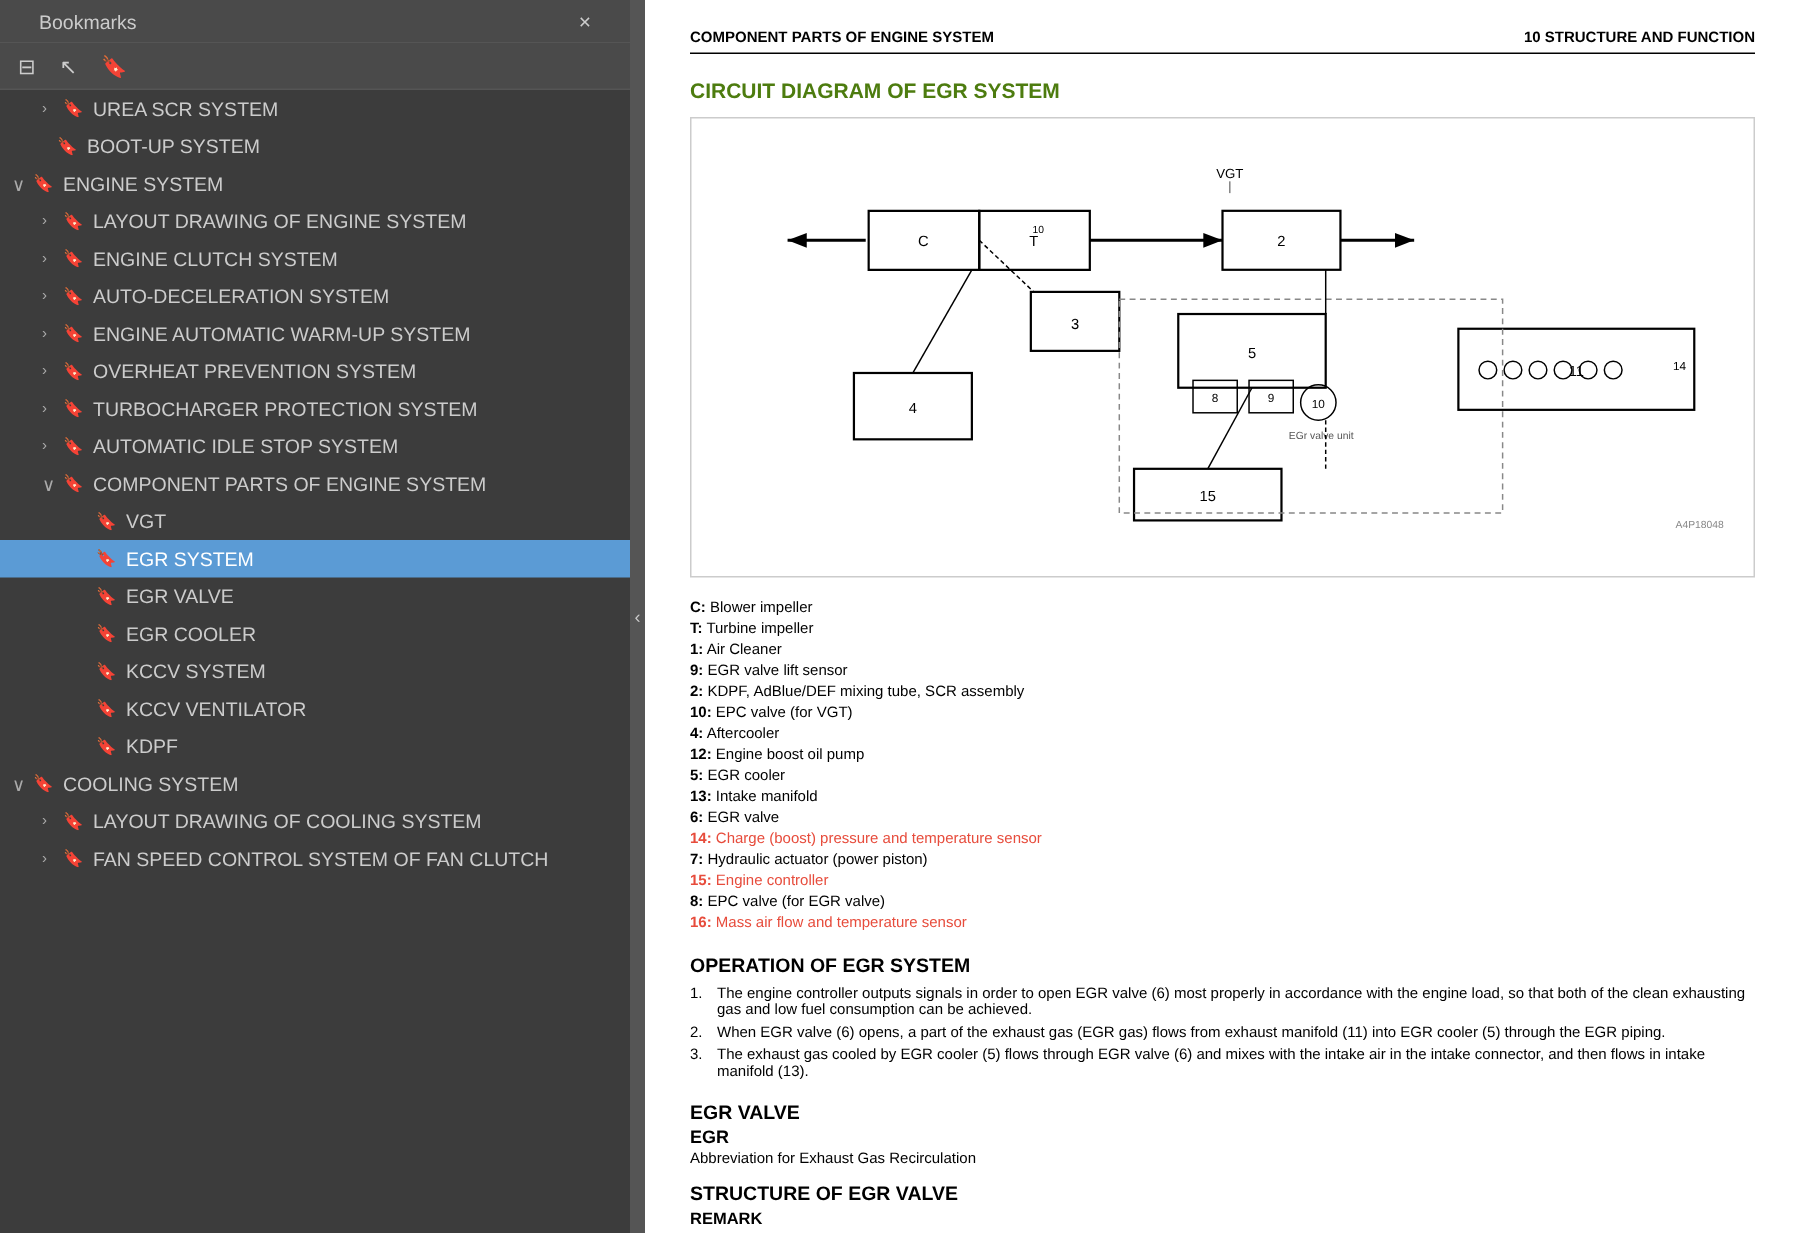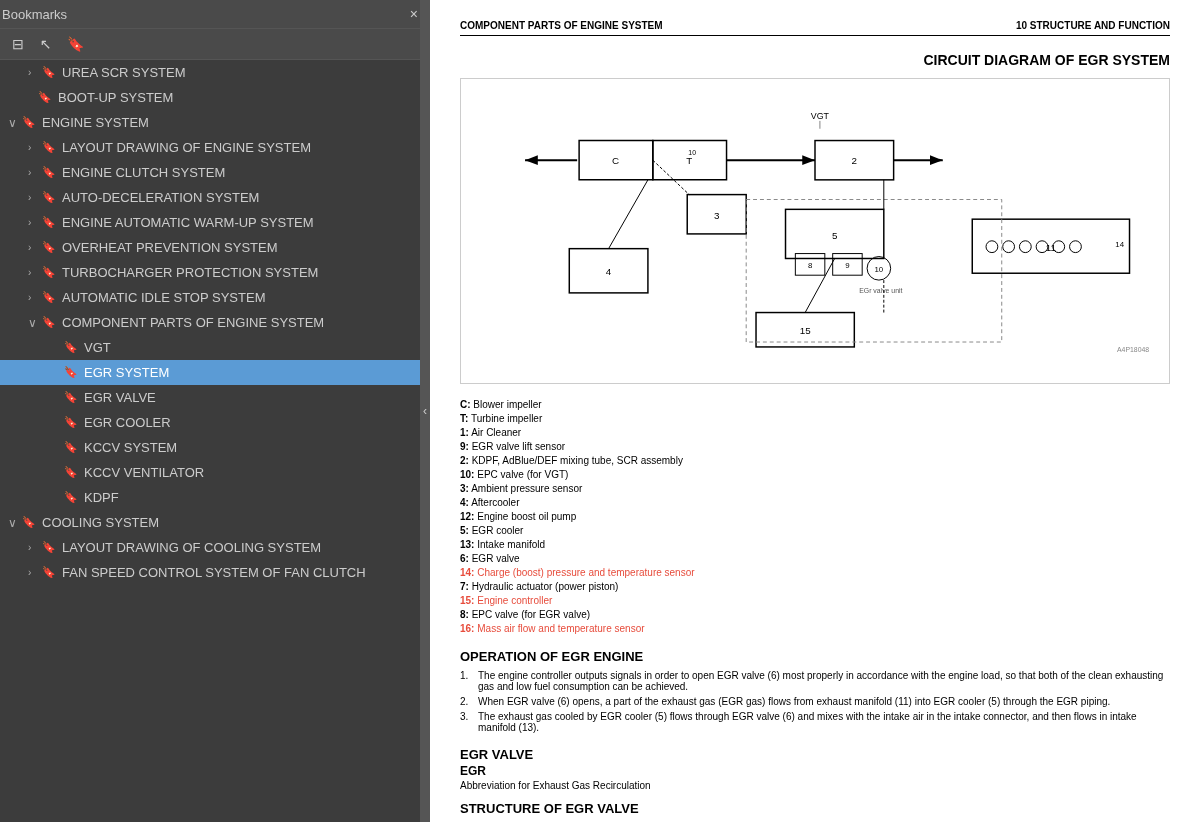--- a/index.html
+++ b/index.html
@@ -10,21 +10,21 @@
       width: 420px;
       height: 822px;
       background: #3c3c3c;
       display: flex;
       flex-direction: column;
       flex-shrink: 0;
     }
 
     .bookmarks-header {
       background: #4a4a4a;
-      padding: 6px 2px;
+      padding: 6px 26px;
       display: flex;
       align-items: center;
       justify-content: space-between;
       border-bottom: 1px solid #555;
     }
 
     .bookmarks-title {
       color: #ccc;
       font-size: 13px;
       font-weight: normal;
@@ -150,23 +150,22 @@
 
     .doc-header-right {
       font-size: 10px;
       font-weight: bold;
       color: #000;
     }
 
     .section-title {
       font-size: 14px;
       font-weight: bold;
-      color: #000000;
+      color: #4d7c0f;
       margin-bottom: 10px;
-      text-align: right;
     }
 
     .diagram-container {
       border: 1px solid #ccc;
       padding: 10px;
       margin-bottom: 14px;
       background: #fff;
       position: relative;
     }
 
@@ -516,34 +515,33 @@
       </svg>
     </div>
 
     <div class="legend-grid">
       <div class="legend-item"><strong>C:</strong> Blower impeller</div>
       <div class="legend-item"><strong>T:</strong> Turbine impeller</div>
       <div class="legend-item"><strong>1:</strong> Air Cleaner</div>
       <div class="legend-item"><strong>9:</strong> EGR valve lift sensor</div>
       <div class="legend-item"><strong>2:</strong> KDPF, AdBlue/DEF mixing tube, SCR assembly</div>
       <div class="legend-item"><strong>10:</strong> EPC valve (for VGT)</div>
-      <div class="legend-item"><strong>3:</strong> Ambient pressure sensor</div>
       <div class="legend-item"><strong>4:</strong> Aftercooler</div>
       <div class="legend-item"><strong>12:</strong> Engine boost oil pump</div>
       <div class="legend-item"><strong>5:</strong> EGR cooler</div>
       <div class="legend-item"><strong>13:</strong> Intake manifold</div>
       <div class="legend-item"><strong>6:</strong> EGR valve</div>
       <div class="legend-item"><strong><span>14:</span></strong> <span>Charge (boost) pressure and temperature sensor</span></div>
       <div class="legend-item"><strong>7:</strong> Hydraulic actuator (power piston)</div>
       <div class="legend-item"><strong><span>15:</span></strong> <span>Engine controller</span></div>
       <div class="legend-item"><strong>8:</strong> EPC valve (for EGR valve)</div>
       <div class="legend-item"><strong><span>16:</span></strong> <span>Mass air flow and temperature sensor</span></div>
     </div>
 
-    <div class="op-section-title">OPERATION OF EGR ENGINE</div>
+    <div class="op-section-title">OPERATION OF EGR SYSTEM</div>
     <ol class="op-list">
       <li>
         <span class="num">1.</span>
         <span class="text">The engine controller outputs signals in order to open EGR valve (6) most properly in accordance with the engine load, so that both of the clean exhausting gas and low fuel consumption can be achieved.</span>
       </li>
       <li>
         <span class="num">2.</span>
         <span class="text">When EGR valve (6) opens, a part of the exhaust gas (EGR gas) flows from exhaust manifold (11) into EGR cooler (5) through the EGR piping.</span>
       </li>
       <li>

